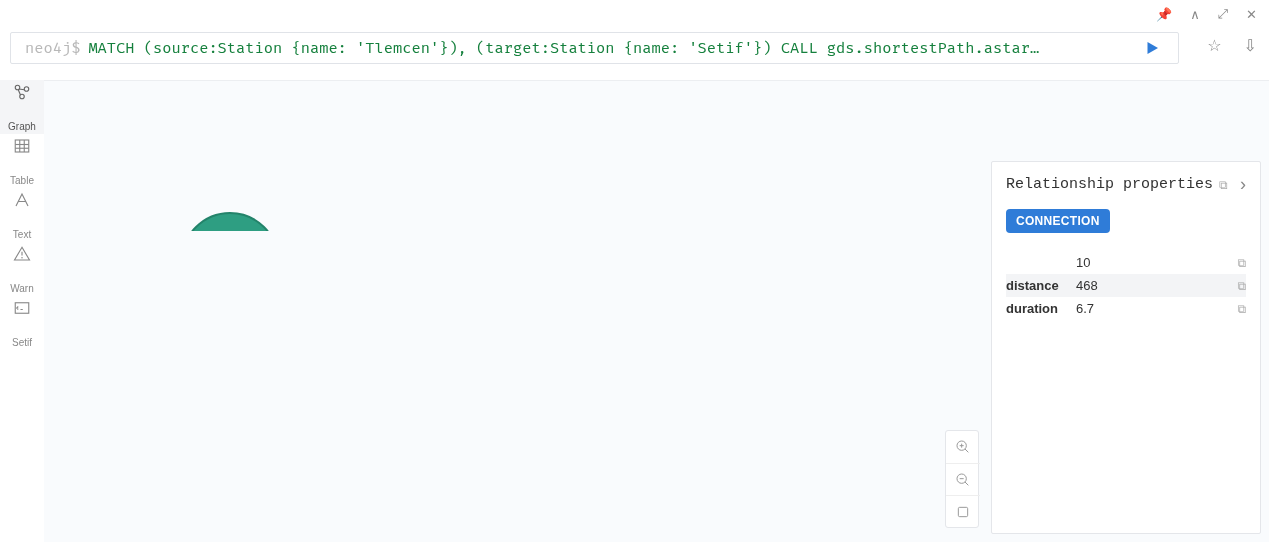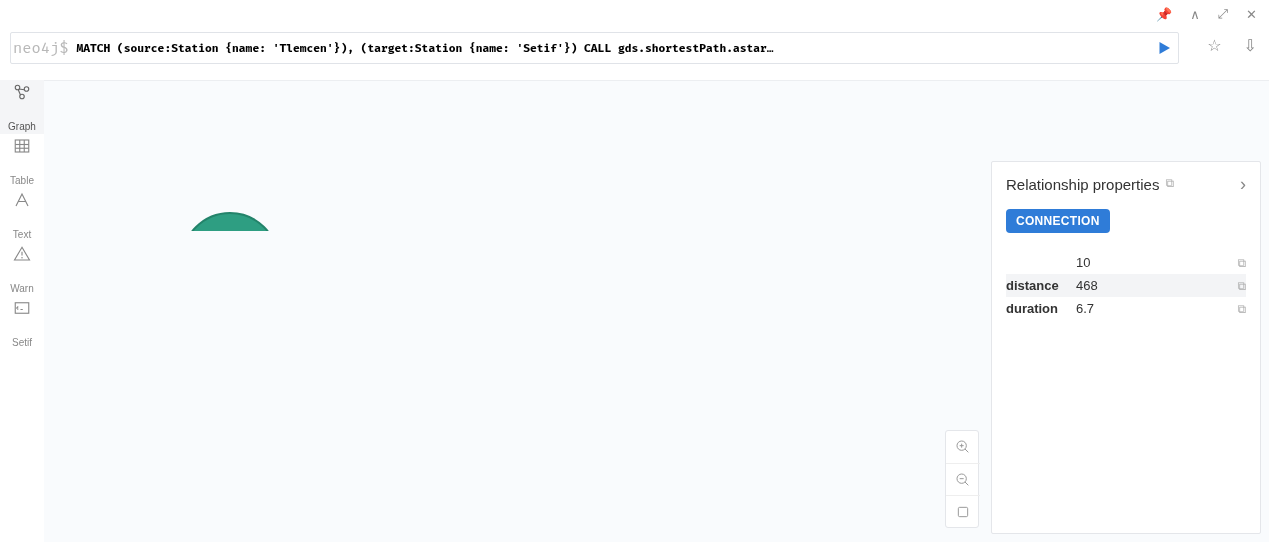--- a/index.html
+++ b/index.html
@@ -4,44 +4,44 @@
 <style>
   * { box-sizing: border-box; margin: 0; padding: 0; }
   html, body { width: 1269px; height: 542px; font-family: -apple-system, BlinkMacSystemFont, "Segoe UI", Helvetica, Arial, sans-serif; background: #fff; overflow: hidden; }
   .frame { width: 1269px; height: 542px; position: relative; background: #fff; }
 
   
   .win-controls { position: absolute; top: 6px; right: 12px; display: flex; gap: 18px; align-items: center; color: #888; }
   .win-controls span { font-size: 13px; cursor: pointer; }
 
   
-  .query-bar { position: absolute; top: 32px; left: 10px; right: 90px; height: 32px; border: 1px solid #e0e3e8; background: #fff; display: flex; align-items: center; padding: 0 2px; border-radius: 2px; }
+  .query-bar { position: absolute; top: 32px; left: 10px; right: 90px; height: 32px; border: 1px solid #e0e3e8; background: #fff; display: flex; align-items: center; padding: 0 14px; border-radius: 2px; }
   .query-prompt { font-family: "Fira Code", "Consolas", monospace; font-size: 15px; color: #b8b8b8; margin-right: 8px; white-space: nowrap; }
-  .query-text { font-family: "Fira Code", "Consolas", monospace; font-size: 11px; color: #000000; white-space: nowrap; overflow: hidden; text-overflow: ellipsis; flex: 1; font-weight: bold; }
+  .query-text { font-family: "Fira Code", "Consolas", monospace; font-size: 15px; color: #15803d; white-space: nowrap; overflow: hidden; text-overflow: ellipsis; flex: 1; }
   .run-btn { width: 24px; height: 24px; display:flex; align-items:center; justify-content:center; cursor:pointer; margin-left:8px;}
   .run-btn svg { width: 18px; height: 18px; }
 
   .top-right-icons { position: absolute; top: 36px; right: 12px; display: flex; gap: 22px; align-items: center; color: #888;}
   .top-right-icons span { font-size: 16px; cursor:pointer;}
 
   
   .sidebar { position: absolute; top: 80px; left: 0; width: 44px; display: flex; flex-direction: column; background: #fff; }
   .sidebar-item { width: 44px; height: 54px; display:flex; flex-direction:column; align-items:center; justify-content:center; gap:20px; color:#888; cursor:pointer; font-size:10px;}
   .sidebar-item.active { background:#f4f5f7; color:#555; }
   .sidebar-item svg { width:18px; height:18px; }
   .sidebar-item span.lbl { font-size:10px; }
 
   
   .canvas { position:absolute; top:80px; left:44px; right:0; bottom:0; background:#f9fbfd; border-top:1px solid #eceef1; }
   .graph-svg { position:absolute; inset:0; }
 
   
   .props { position:absolute; top:80px; right:8px; width:270px; bottom:8px; background:#fff; border:1px solid #e4e6ea; border-radius:2px; padding:12px 14px; font-size:14px; color:#333;}
   .props-header { display:flex; align-items:center; justify-content:space-between; margin-bottom:14px;}
-  .props-title { font-size:15px; font-weight:400; display:flex; align-items:flex-start; gap:6px;}
+  .props-title { font-size:15px; font-weight:400; display:flex; align-items:flex-end; gap:6px;font-family:Liberation Mono, monospace;}
   .props-collapse { color:#888; font-size:18px; cursor:pointer;}
   .badge { display:inline-block; background:#2f7cd8; color:#fff; font-weight:700; font-size:12px; padding:5px 10px; border-radius:4px; letter-spacing:.3px; margin-bottom:18px;}
   .prop-row { display:flex; align-items:flex-end; padding:4px 0; font-size:13px;}
   .prop-row.hl { background:#f3f4f6; }
   .prop-key { width:70px; font-weight:700; color:#333; }
   .prop-val { flex:1; color:#333; }
   .prop-copy { color:#aaa; font-size:12px; cursor:pointer;}
 
   
   .zoom-box { position:absolute; right:290px; bottom:14px; width:34px; border:1px solid #e4e6ea; background:#fff; border-radius:3px; display:flex; flex-direction:column;}

